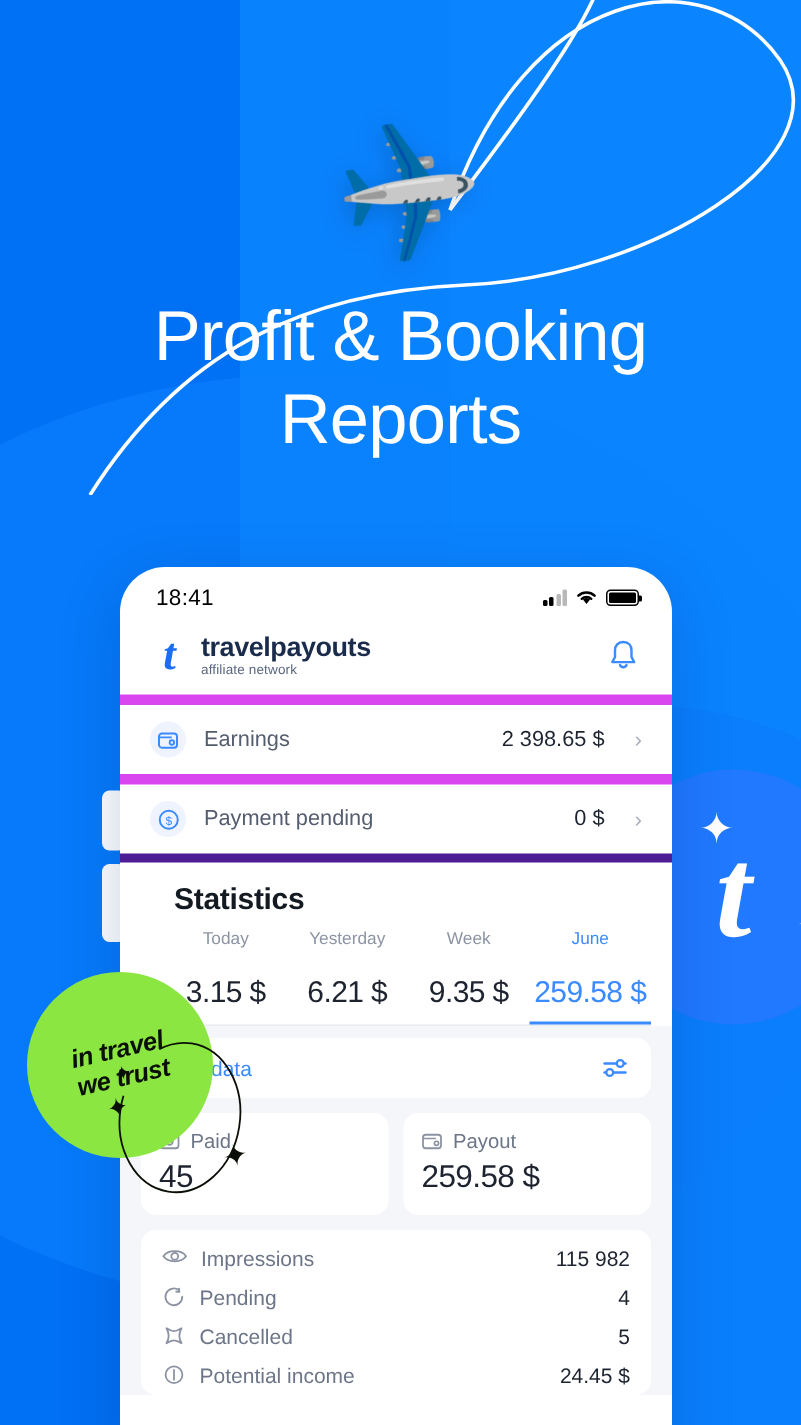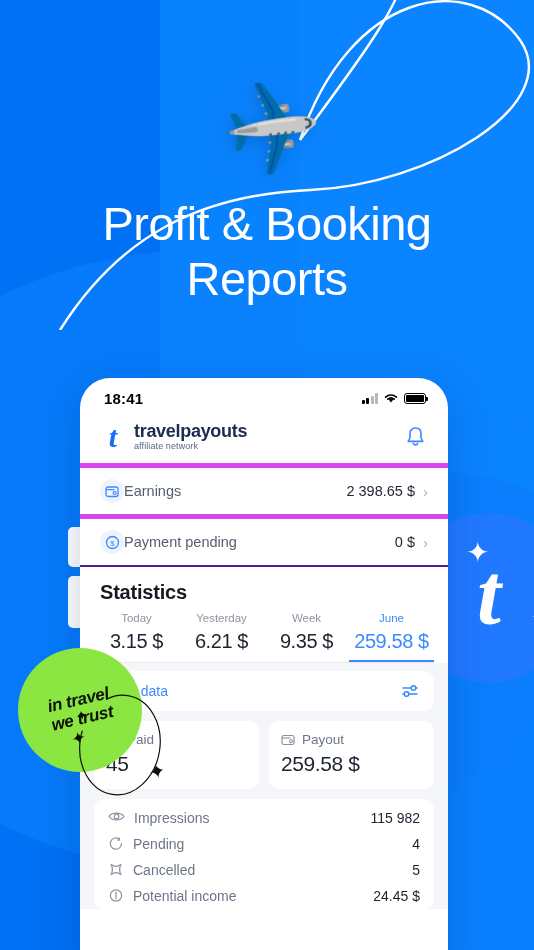--- a/index.html
+++ b/index.html
@@ -80,21 +80,21 @@
     background:#fff; border-radius:5px;
   }
   .nub.n1 { top:527px; height:40px; }
   .nub.n2 { top:576px; height:52px; }
 
   
   .statusbar {
     height:36px; display:flex; align-items:center;
     justify-content:space-between; padding:4px 22px 0 24px;
   }
-  .sb-time { font-size:15px; font-weight:bold; color:#000; letter-spacing:.2px; }
+  .sb-time { font-size:15px; font-weight:normal; color:#000; letter-spacing:.2px; }
   .sb-icons { display:flex; align-items:center; gap:5px; }
   .sig { display:flex; align-items:flex-end; gap:1.5px; height:11px; }
   .sig i { width:3px; background:#000; border-radius:1px; display:block; }
   .sig i:nth-child(1){height:4px;} .sig i:nth-child(2){height:6px;}
   .sig i:nth-child(3){height:8px;background:#b8b8b8;} .sig i:nth-child(4){height:11px;background:#b8b8b8;}
   .batt {
     width:22px; height:11px; border:1.3px solid #000; border-radius:3px;
     position:relative; padding:1px;
   }
   .batt::after {
@@ -113,40 +113,40 @@
     width:26px; height:26px; color:#1b6ef3;
     font-family:"Liberation Serif", serif; font-style:italic;
     font-weight:bold; font-size:30px; line-height:26px; text-align:center;
   }
   .brand-text { line-height:1.05; }
   .brand-name { font-size:18px; font-weight:bold; color:#1a2b4c; letter-spacing:-.3px; }
   .brand-sub { font-size:9px; color:#5a6780; letter-spacing:.1px; margin-top:1px; }
 
   
   .row {
-    display:flex; align-items:center; 
-    padding:11px 20px; border-top:5px solid #d946ef;
+    display:flex; align-items:center; gap:12px;
+    padding:11px 20px; border-top:7px solid #d946ef;
   }
   .row-ico {
     width:24px; height:24px; border-radius:50%; background:#eef3fe;
     display:flex; align-items:center; justify-content:center; flex:0 0 auto;
   }
   .row-label { font-size:14.5px; color:#555e6e; flex:1; }
   .row-val { font-size:14.5px; color:#1d2430; font-weight:500; }
   .chev { color:#a9b1bf; font-size:15px; margin-left:8px; }
 
   
   .stats-title {
     font-size:20px; font-weight:bold; color:#141a22;
     padding:14px 20px 0 20px; letter-spacing:-.2px;
   }
   .tabs { display:flex; padding:8px 14px 0 14px; }
   .tab { flex:1; text-align:center; padding-bottom:7px; }
   .tab-label { font-size:11.5px; color:#8c94a3; }
-  .tab-val { font-size:20px; color:#1d2430; margin-top:6px; letter-spacing:-.4px; }
+  .tab-val { font-size:20px; color:#1d2430; margin-top:19px; letter-spacing:-.4px; }
   .tab.active .tab-label, .tab.active .tab-val { color:#3b8bff; }
   .tab.active { border-bottom:2.5px solid #3b8bff; }
   .tabs-rule { height:1px; background:#e8eaee; margin:0 14px; }
 
   
   .body-area { background:#f4f6f9; padding:8px 14px 0 14px; }
   .filter-card {
     background:#fff; border-radius:10px; padding:12px 14px;
     display:flex; align-items:center; justify-content:space-between;
   }
@@ -270,21 +270,21 @@
       <svg width="15" height="15" viewBox="0 0 15 15">
         <circle cx="7.5" cy="7.5" r="6" fill="none" stroke="#3b8bff" stroke-width="1.3"></circle>
         <text x="7.5" y="11" font-size="8" fill="#3b8bff" text-anchor="middle" font-family="Liberation Sans, sans-serif">$</text>
       </svg>
     </span>
     <span class="row-label">Payment pending</span>
     <span class="row-val">0 $</span>
     <span class="chev">›</span>
   </div>
 
-  <div style="border-top:2px solid #4c1d95;">
+  <div style="border-top:6px solid #4c1d95;padding-left:16px;">
     <div class="stats-title">Statistics</div>
     <div class="tabs">
       <div class="tab">
         <div class="tab-label">Today</div>
         <div class="tab-val">3.15 $</div>
       </div>
       <div class="tab">
         <div class="tab-label">Yesterday</div>
         <div class="tab-val">6.21 $</div>
       </div>

